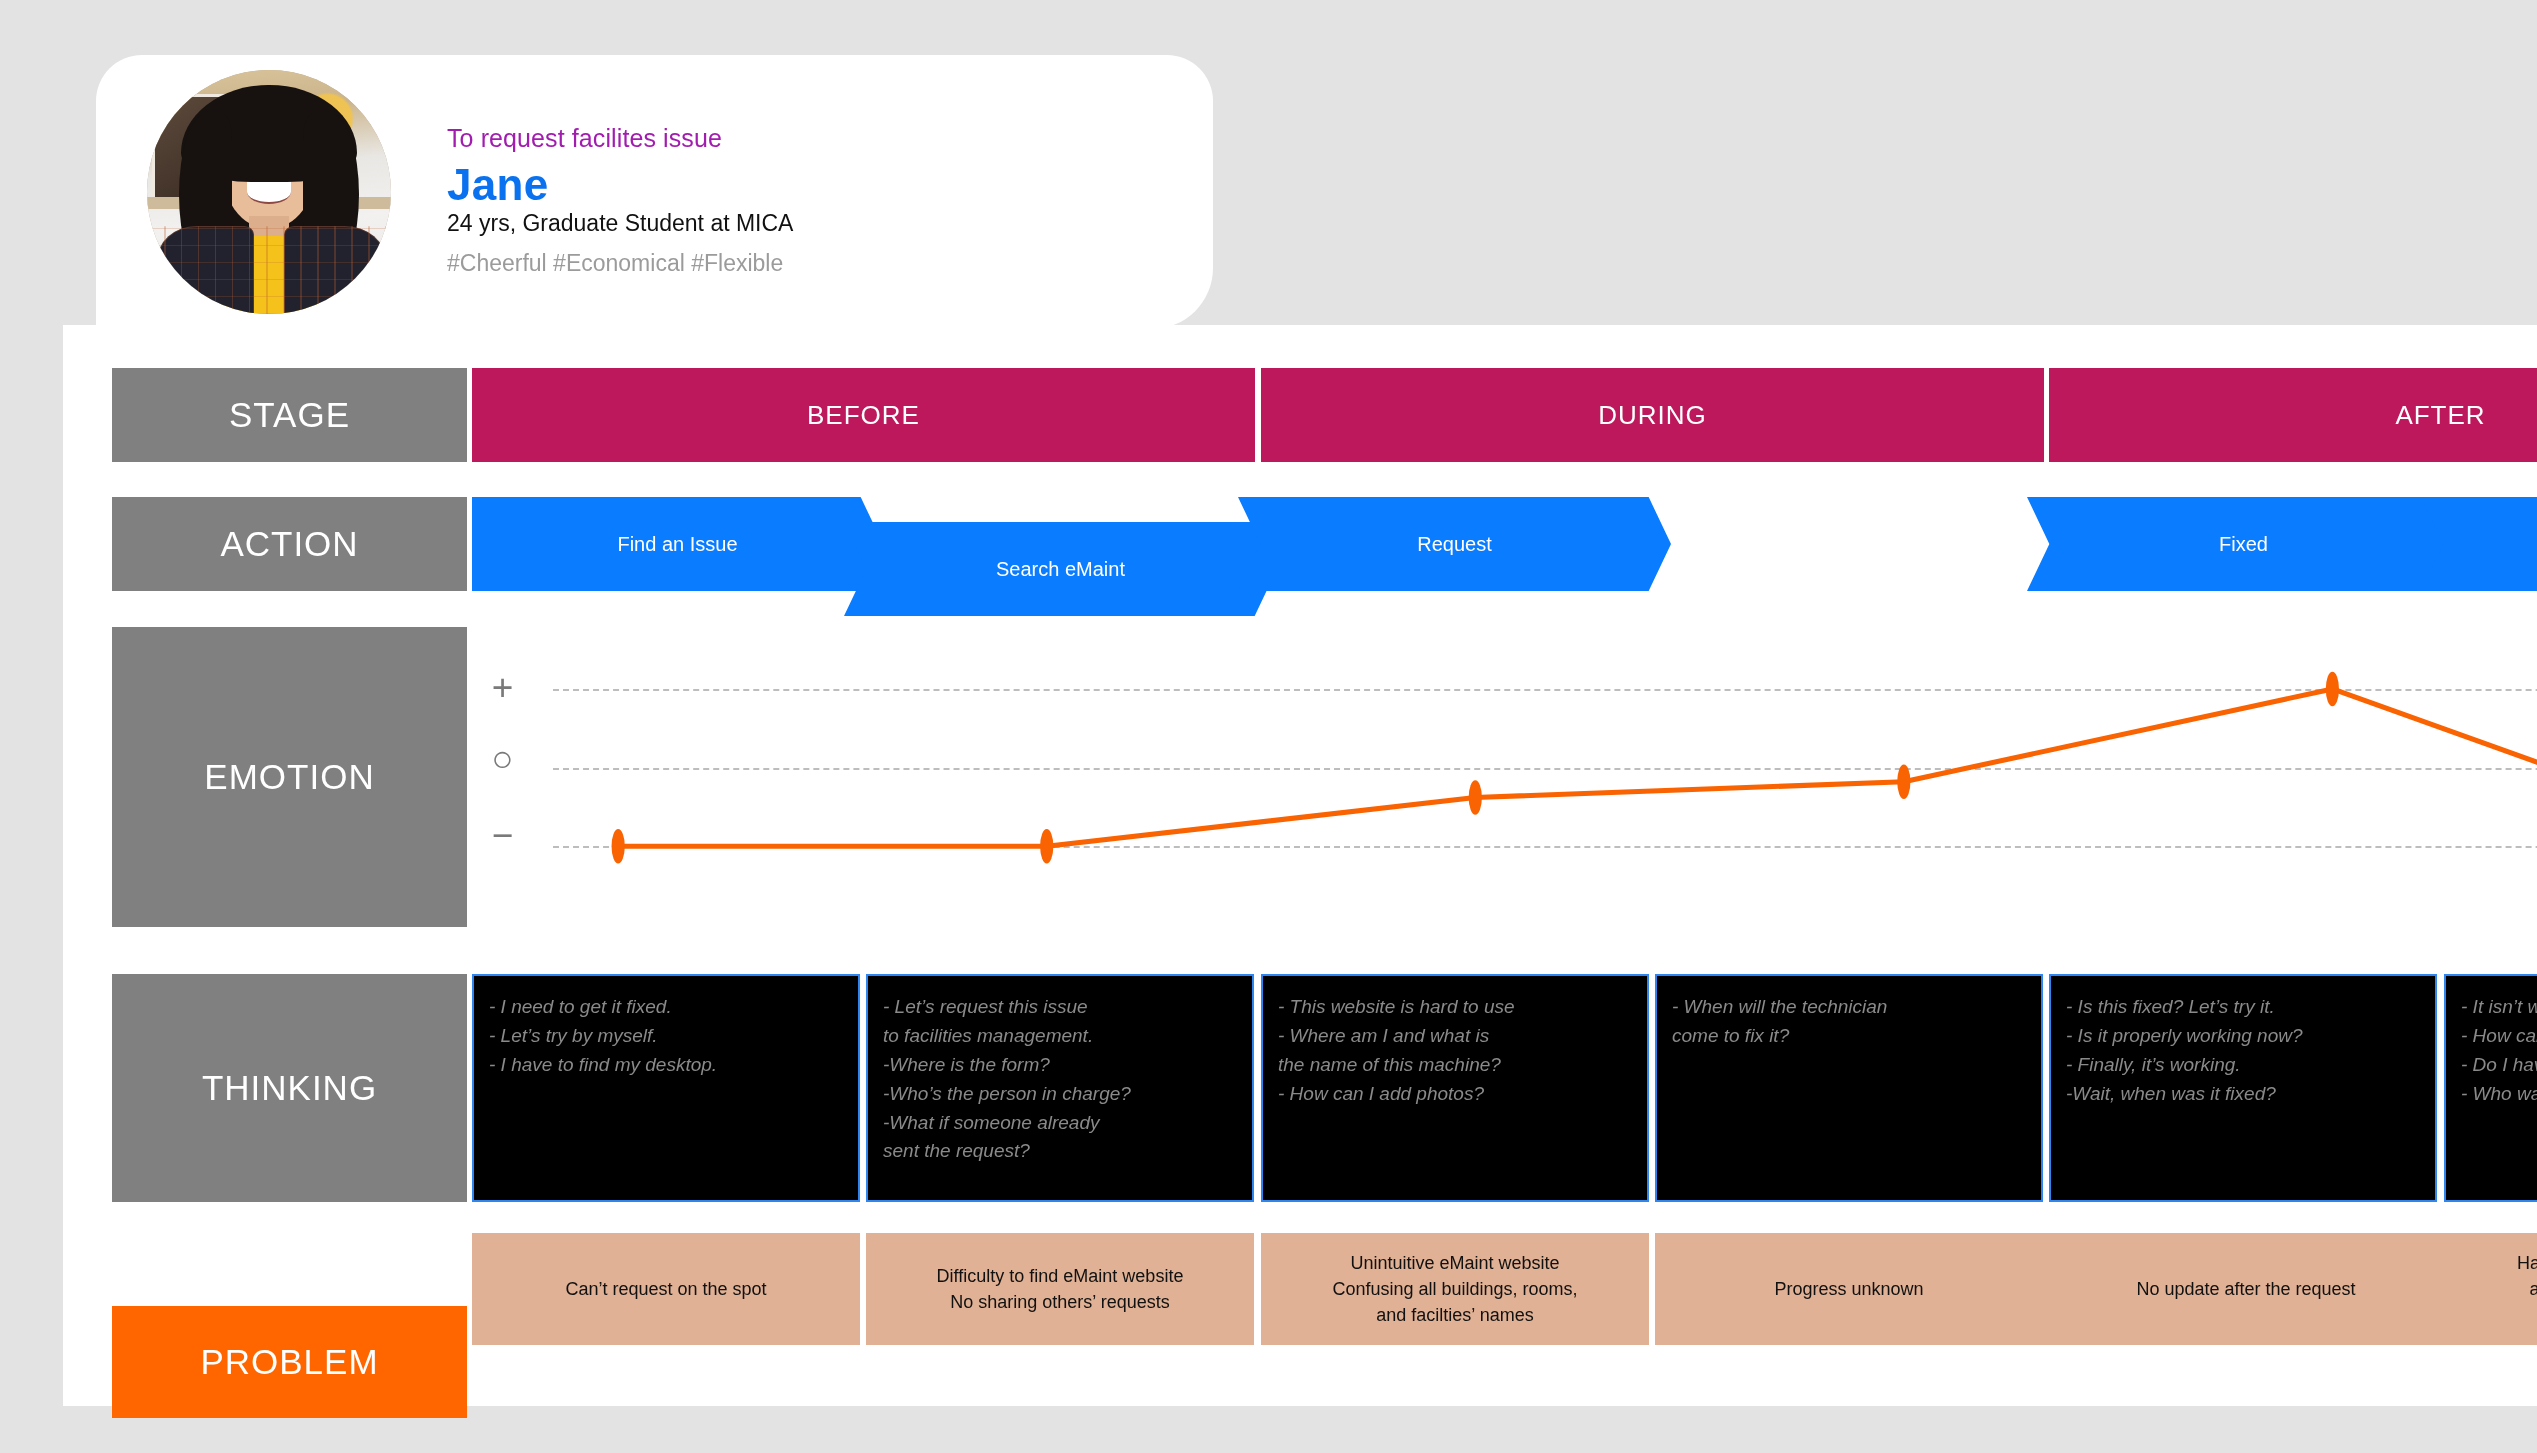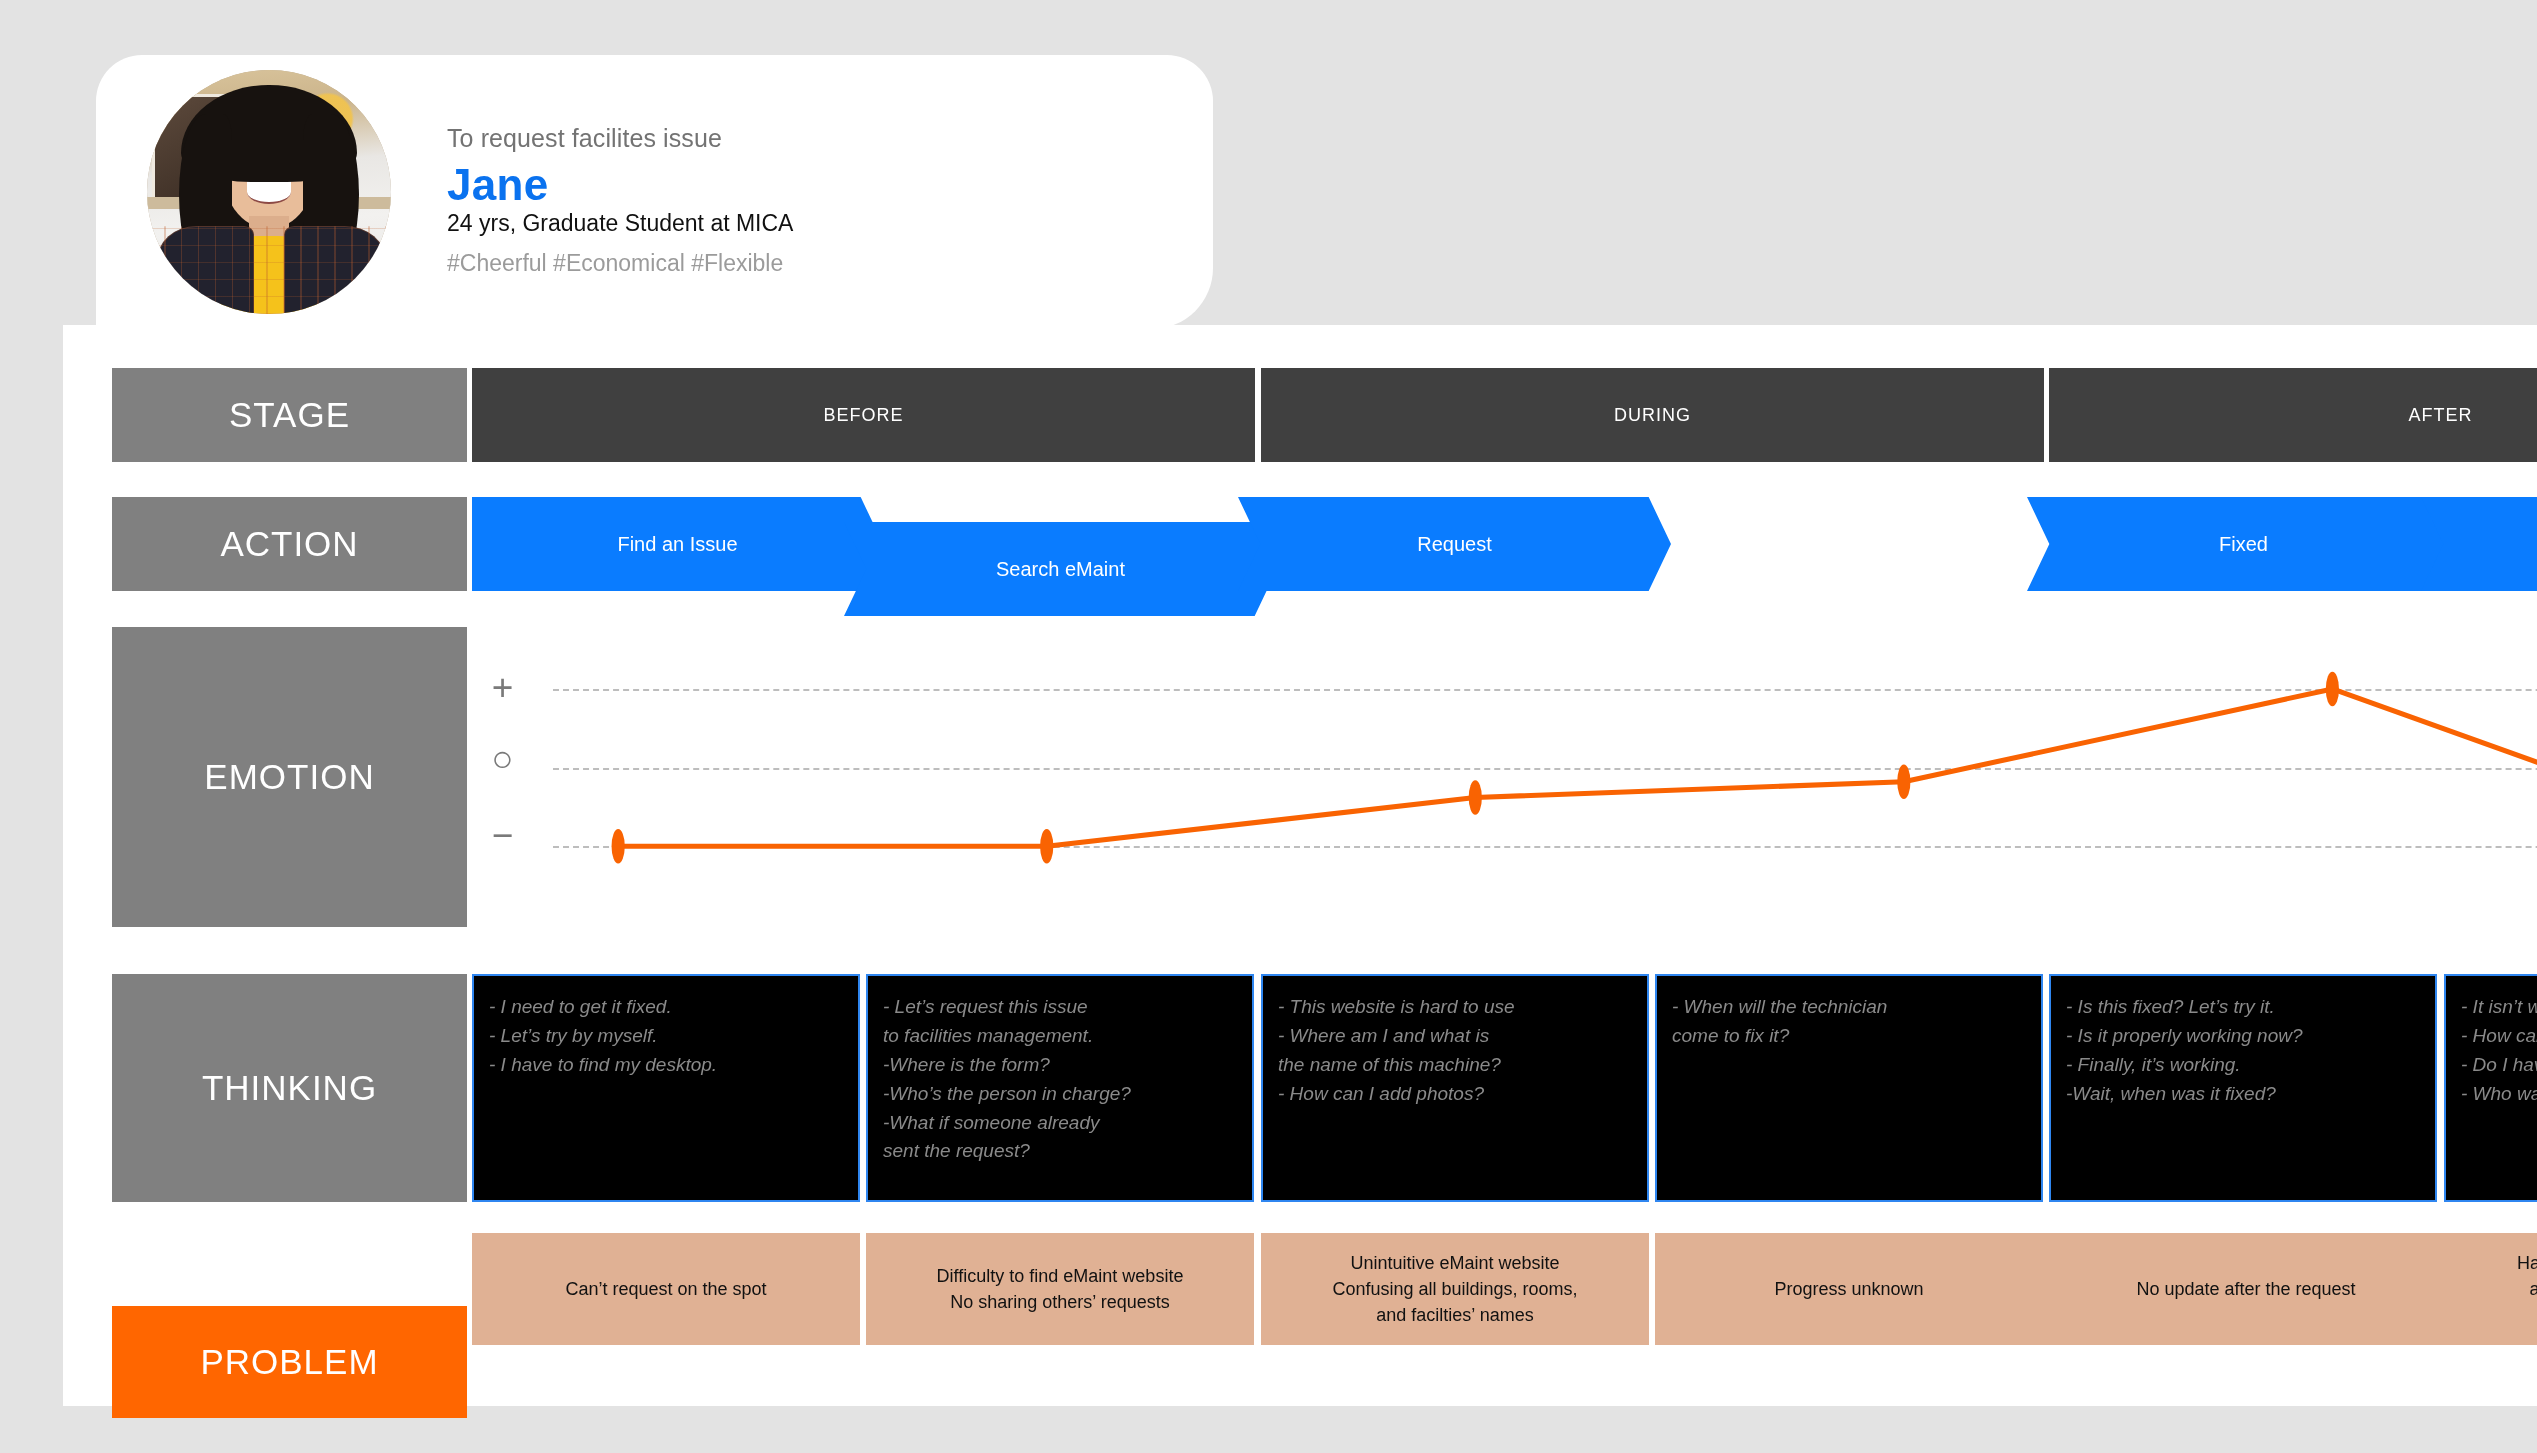--- a/index.html
+++ b/index.html
@@ -70,41 +70,41 @@
     background:#22222e;border-radius:10% 40% 0 0;
     box-shadow:inset 0 0 0 1px rgba(180,90,40,.35);}
   #persona-avatar .ph-plaid{position:absolute;inset:0;pointer-events:none;
     background:
       repeating-linear-gradient(90deg,rgba(190,95,45,.30) 0 1.5px,rgba(0,0,0,0) 1.5px 17px),
       repeating-linear-gradient(0deg,rgba(190,95,45,.22) 0 1.5px,rgba(0,0,0,0) 1.5px 17px);
     -webkit-mask:linear-gradient(#000,#000);
     clip-path:polygon(0 64%,100% 64%,100% 100%,0 100%);}
 
   #persona-text{margin-left:56px;}
-  #persona-goal{color:#737373;font-size:25px;letter-spacing:0.1px;margin-top:16px;}
+  #persona-goal{color:#a21caf;font-size:25px;letter-spacing:0.1px;margin-top:16px;}
   #persona-name{color:#0a72ef;font-size:44px;font-weight:bold;margin-top:7px;letter-spacing:0.3px;}
   #persona-meta{color:#111111;font-size:23px;font-weight:normal;}
   #persona-tags{color:#9b9b9b;font-size:23px;margin-top:13px;}
 
   
   .lbl{
     position:absolute;left:96px;width:355px;
     background:#808080;color:#ffffff;
     display:flex;align-items:center;justify-content:center;
     font-size:35px;letter-spacing:1px;margin-left:16px;
   }
   .lbl.problem{background:#ff6600;}
 
   .rowstrip{position:absolute;left:472px;width:2360px;}
 
   
   .stage-bar{
-    background:#404040;color:#ffffff;
+    background:#be185d;color:#ffffff;
     display:flex;align-items:center;justify-content:center;
-    font-size:18px;letter-spacing:1px;height:100%;
+    font-size:26px;letter-spacing:1px;height:100%;
     float:left;
   }
   
   .act{
     background:#0a7cff;color:#ffffff;
     display:flex;align-items:center;justify-content:center;
     font-size:20px;height:100%;position:absolute;top:0;
   }
 
   

